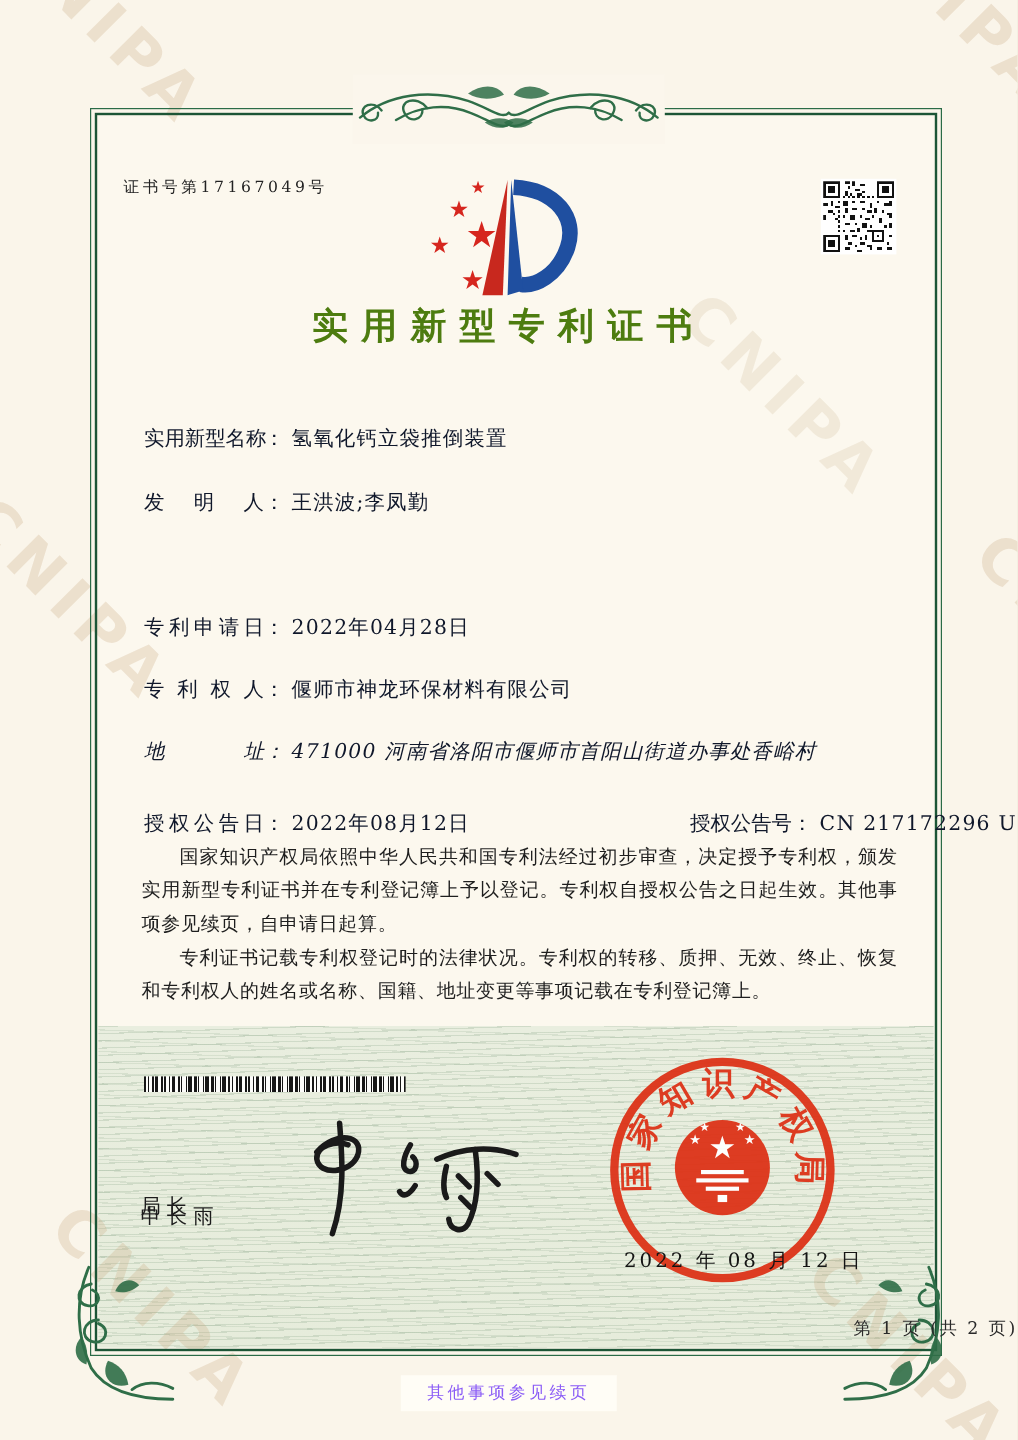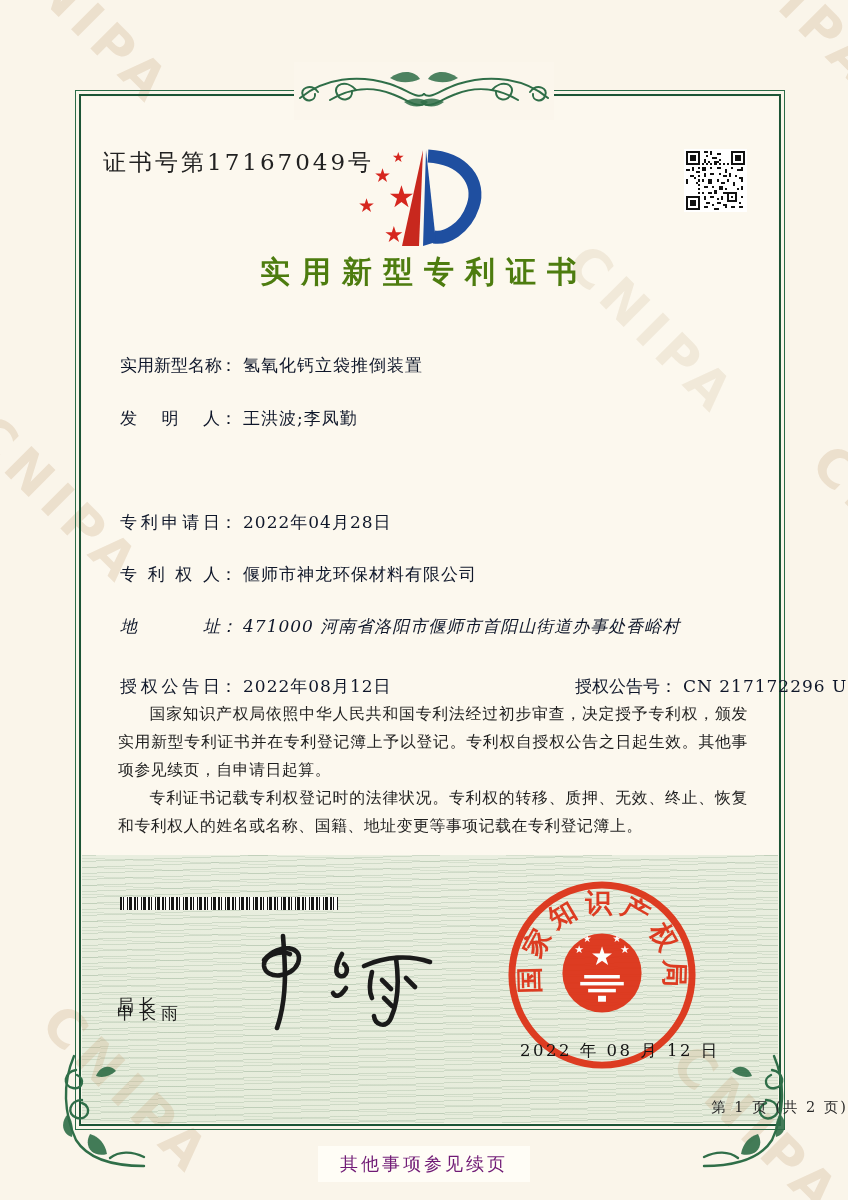--- a/index.html
+++ b/index.html
@@ -40,21 +40,21 @@
   }
   .ornament-top {
     position:absolute; left:294px; top:62px; width:260px; height:58px;
     background:#fbf6ec; z-index:3;
   }
   .corner-orn { position:absolute; width:112px; height:122px; z-index:3; }
   .corner-orn.left { left:52px; top:1052px; }
   .corner-orn.right { left:684px; top:1052px; transform:scaleX(-1); }
   
   .cert-no {
-    position:absolute; left:103px; top:147px; font-size:23px;
+    position:absolute; left:103px; top:147px; font-size:13px;
     letter-spacing:3px; color:#222; z-index:4;
   }
   .logo { position:absolute; left:350px; top:140px; width:160px; height:118px; z-index:4; }
   .logo .star { position:absolute; color:#d6261e; line-height:1; font-family:"DejaVu Sans",sans-serif; }
   .qr { position:absolute; left:684px; top:149px; width:63px; height:63px; z-index:4; background:#fff; padding:2px; }
   .title {
     position:absolute; left:0; right:0; top:252px; text-align:center;
     font-size:30px; font-weight:700; letter-spacing:11px; color:#4d7c0f; z-index:4;
   }
   
@@ -84,22 +84,22 @@
   .seal-date {
     position:absolute; left:520px; top:1040px; width:170px; text-align:left;
     font-size:16.5px; letter-spacing:2.5px; color:#141414; z-index:6; white-space:nowrap;
   }
   .page-num {
     position:absolute; left:0; right:0; top:1098px; text-align:right;
     font-size:14.5px; letter-spacing:2px; color:#2a2a2a; z-index:4;
   }
   .footer-note {
     position:absolute; left:50%; transform:translateX(-50%); top:1146px;
-    background:#fffdf6; padding:6px 22px; font-size:18px; letter-spacing:3px;
-    color:#701a75; z-index:4; white-space:nowrap;
+    background:#fffdf6; padding:6px 22px; font-size:14px; letter-spacing:3px;
+    color:#8b5cf6; z-index:4; white-space:nowrap;
   }
 </style>
 </head>
 <body>
 
 <div class="page">
 
   <div class="wm" style="left:-20px; top:-10px;">CNIPA</div>
   <div class="wm" style="left:688px; top:-28px;">CNIPA</div>
   <div class="wm" style="left:-50px; top:470px;">CNIPA</div>

